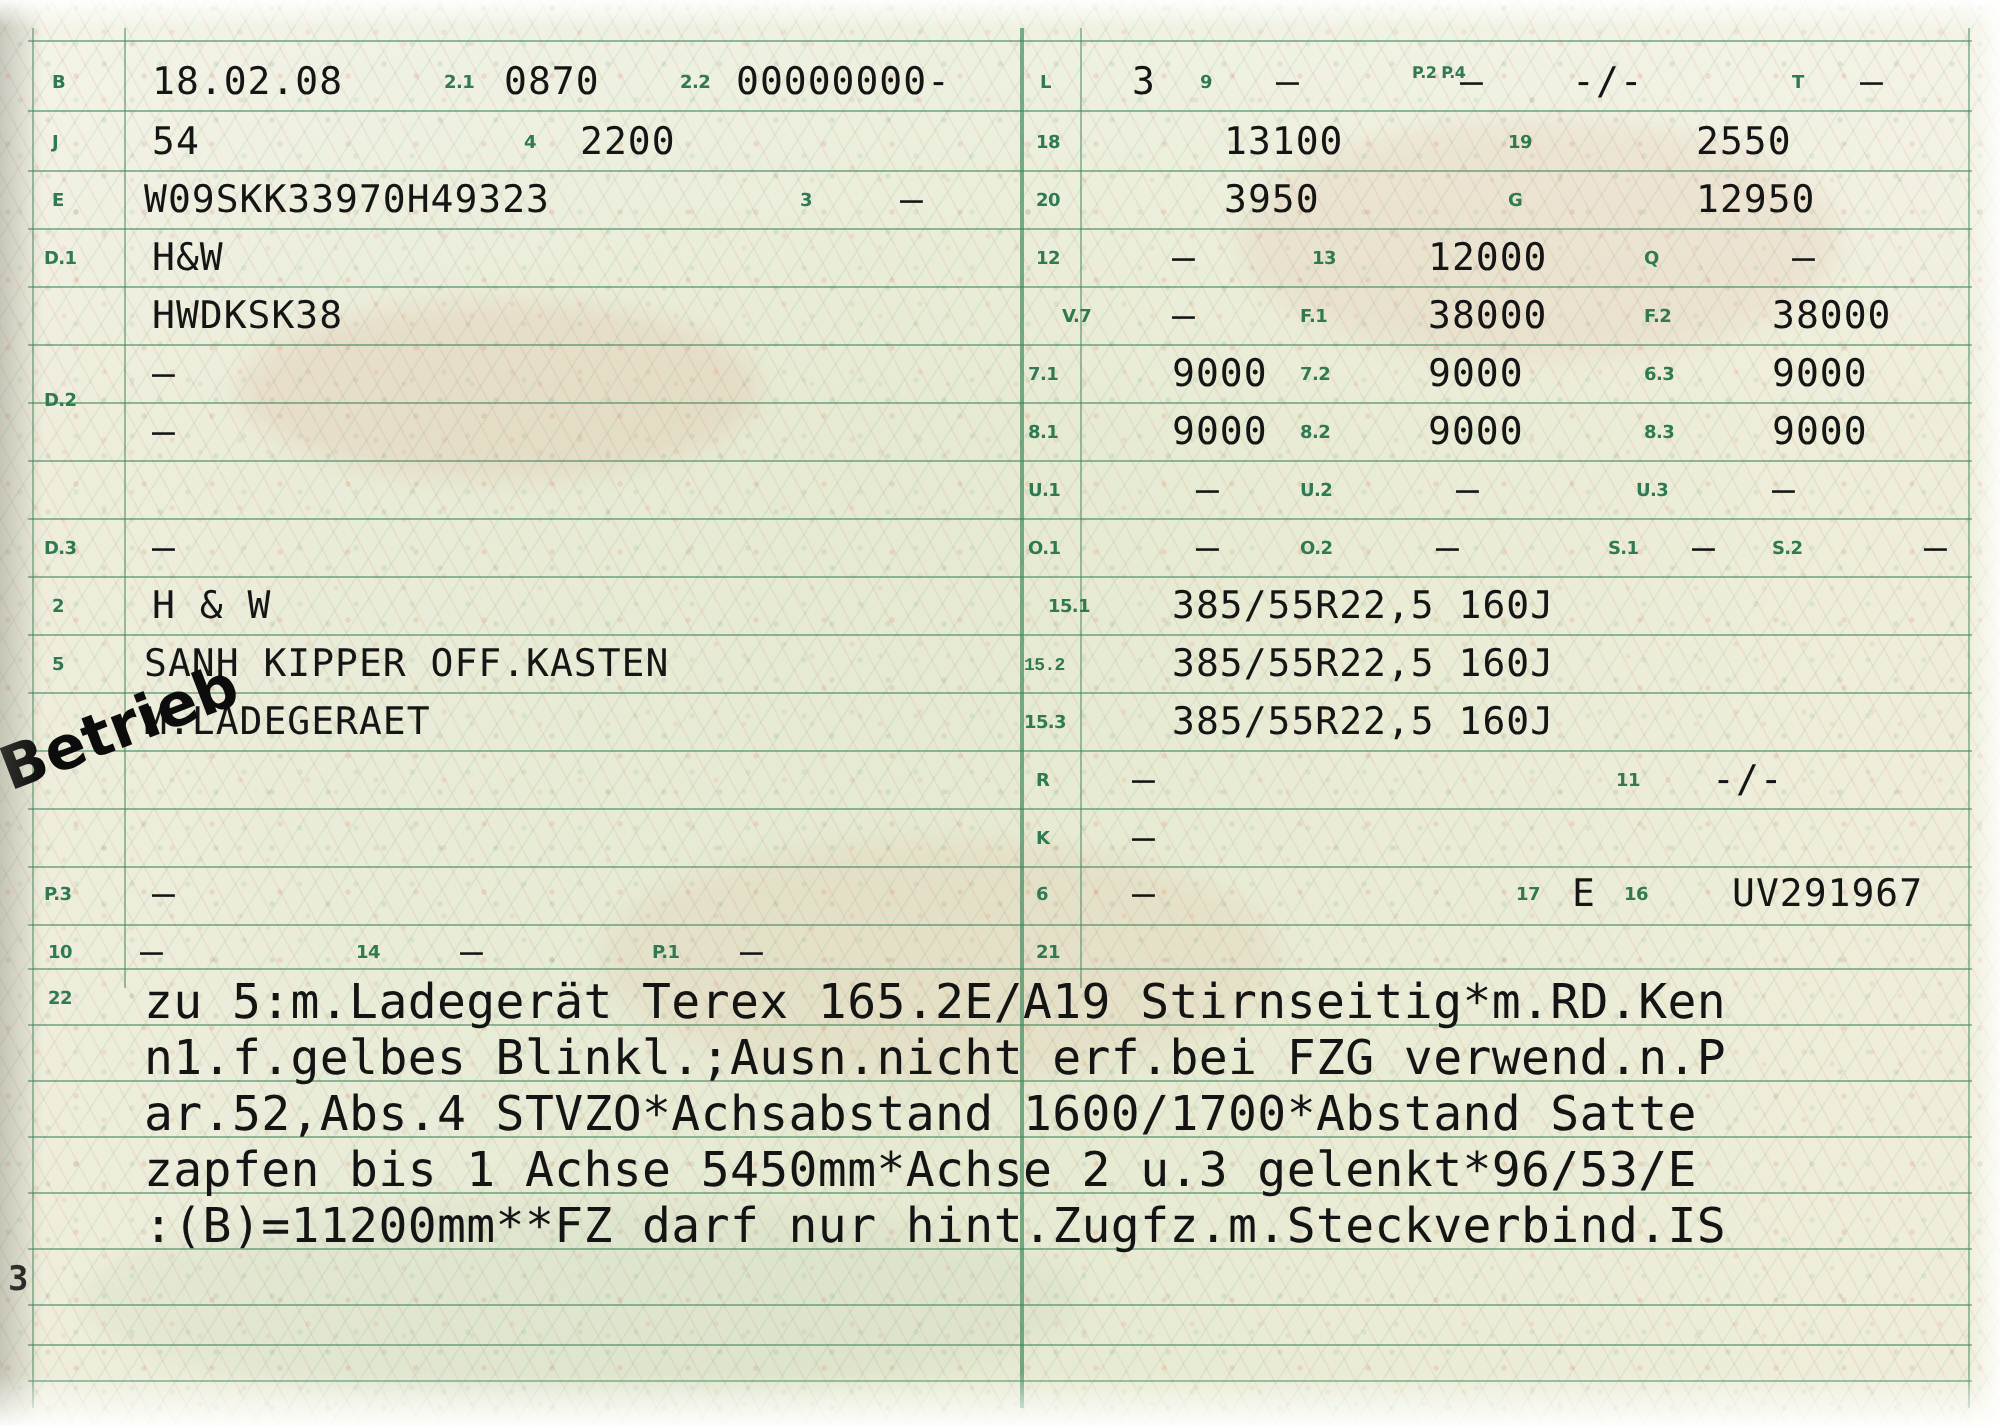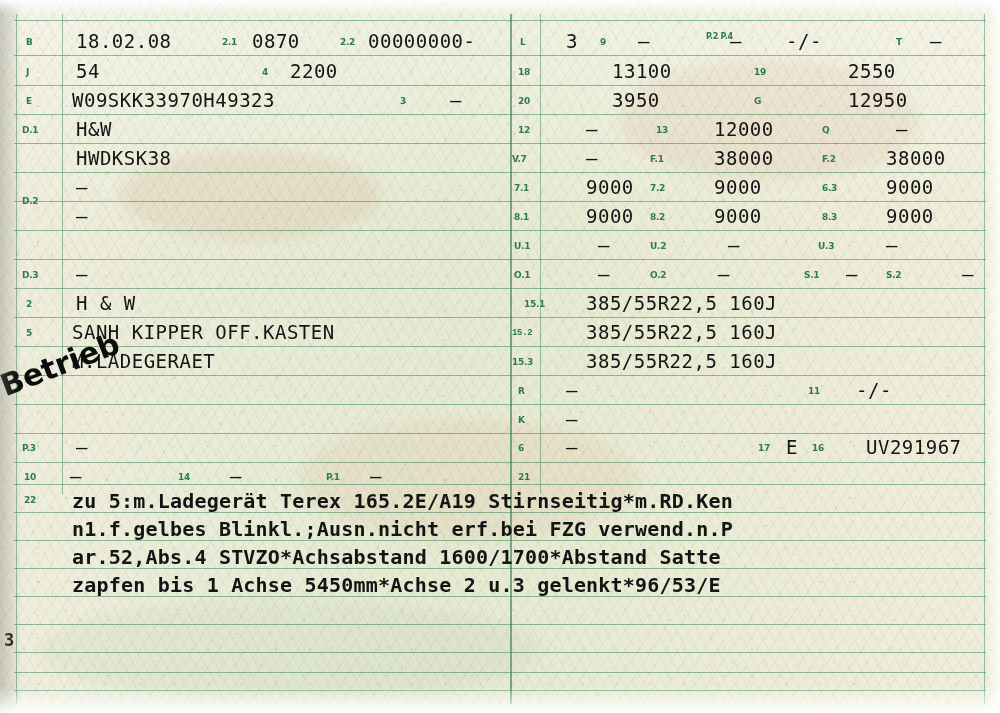--- a/index.html
+++ b/index.html
@@ -98,26 +98,25 @@
     font-size: 19px;
     line-height: 22px;
     color: #151515;
     white-space: pre;
     letter-spacing: 0.5px;
   }
 
   .note {
     position: absolute;
     font-family: "DejaVu Sans Mono", monospace;
-    font-size: 20px;
+    font-size: 24px;
     line-height: 28px;
     color: #141414;
     white-space: pre;
     letter-spacing: 0.2px;
-    font-weight: bold;
   }
 
   .stamp {
     position: absolute;
     font-family: "DejaVu Sans", sans-serif;
     font-weight: bold;
     font-size: 30px;
     color: #0c0c0c;
     transform: rotate(-21deg);
     transform-origin: left bottom;
@@ -254,21 +253,21 @@
   <div class="code" style="left:754px; top:97px;">G</div>
   <div class="val" style="left:848px; top:89px;">12950</div>
 
   <div class="code" style="left:518px; top:126px;">12</div>
   <div class="val" style="left:586px; top:118px;">–</div>
   <div class="code" style="left:656px; top:126px;">13</div>
   <div class="val" style="left:714px; top:118px;">12000</div>
   <div class="code" style="left:822px; top:126px;">Q</div>
   <div class="val" style="left:896px; top:118px;">–</div>
 
-  <div class="code" style="left:512px; top:155px;">V.7</div>
+  <div class="code" style="left:531px; top:155px;">V.7</div>
   <div class="val" style="left:586px; top:147px;">–</div>
   <div class="code" style="left:650px; top:155px;">F.1</div>
   <div class="val" style="left:714px; top:147px;">38000</div>
   <div class="code" style="left:822px; top:155px;">F.2</div>
   <div class="val" style="left:886px; top:147px;">38000</div>
 
   <div class="code" style="left:514px; top:184px;">7.1</div>
   <div class="val" style="left:586px; top:176px;">9000</div>
   <div class="code" style="left:650px; top:184px;">7.2</div>
   <div class="val" style="left:714px; top:176px;">9000</div>
@@ -321,20 +320,21 @@
   <div class="val" style="left:866px; top:436px;">UV291967</div>
 
   <div class="code" style="left:518px; top:473px;">21</div>
   <div class="val" style="left:566px; top:465px;"></div>
 
   <div class="code" style="left:24px; top:496px;">22</div>
   <div class="note" style="left:72px; top:487px;">zu 5:m.Ladegerät Terex 165.2E/A19 Stirnseitig*m.RD.Ken</div>
   <div class="note" style="left:72px; top:515px;">n1.f.gelbes Blinkl.;Ausn.nicht erf.bei FZG verwend.n.P</div>
   <div class="note" style="left:72px; top:543px;">ar.52,Abs.4 STVZO*Achsabstand 1600/1700*Abstand Satte</div>
   <div class="note" style="left:72px; top:571px;">zapfen bis 1 Achse 5450mm*Achse 2 u.3 gelenkt*96/53/E</div>
+  <div class="note" style="left:72px; top:599px;">:(B)=11200mm**FZ darf nur hint.Zugfz.m.Steckverbind.IS</div>
   <div class="code" style="left:4px; top:636px; font-size:17px; color:#1b1b1b; font-family:'DejaVu Sans Mono', monospace;">3</div>
 
   <div class="stamp" style="left:8px; top:368px;">Betrieb</div>
 
   <div class="edge-left"></div>
   <div class="edge-top"></div>
   <div class="edge-bottom"></div>
   <div class="edge-right"></div>
 </div>
 

